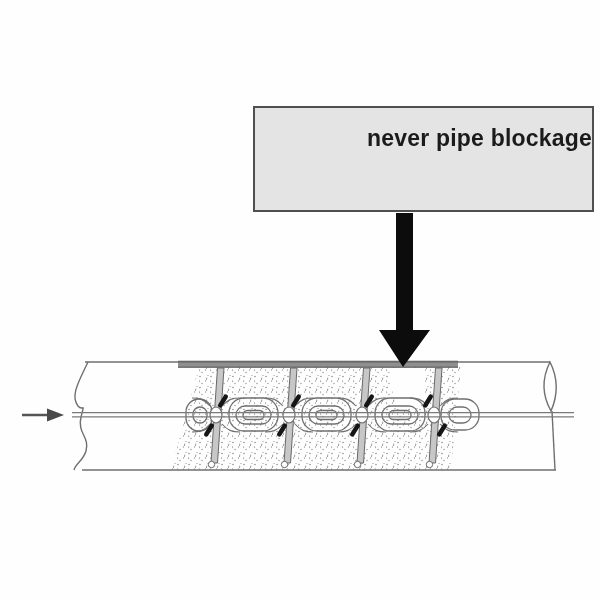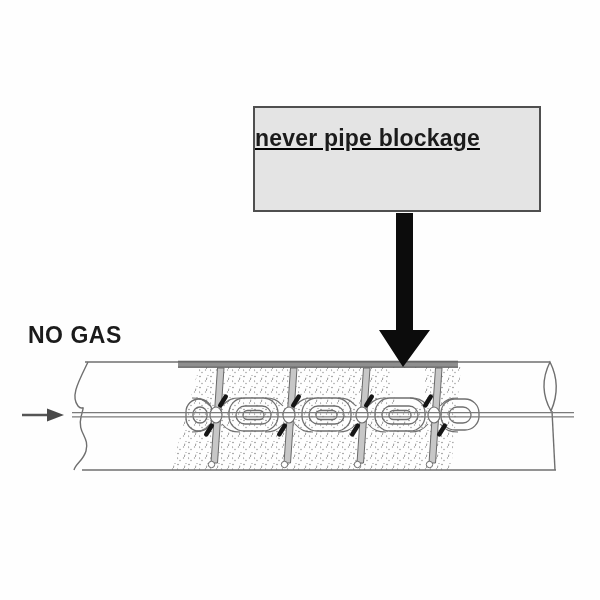--- a/index.html
+++ b/index.html
@@ -2,23 +2,23 @@
 <html><head>
 <meta charset="utf-8">
 <style>
   html,body{margin:0;padding:0;background:#fff;}
   #canvas{
     position:relative;width:600px;height:600px;background:#fefefe;overflow:hidden;
     font-family:"Liberation Sans",sans-serif;
   }
   #drawing{position:absolute;left:0;top:0;}
   .callout{
-    position:absolute;left:253px;top:106px;width:288px;height:106px;
+    position:absolute;left:253px;top:106px;width:341px;height:106px;
     background:#e4e4e4;border:2px solid #4f4f4f;box-sizing:border-box;
-    display:flex;justify-content:flex-start;align-items:flex-start;padding-top:17px;text-decoration:underline;
+    display:flex;justify-content:flex-end;align-items:flex-start;padding-top:17px;
   }
   .callout-text{
     font-size:23px;font-weight:bold;color:#1b1b1b;letter-spacing:0.2px;
   }
   .main-title{
     position:absolute;left:36px;top:243px;
     font-size:28px;font-weight:bold;color:#161616;letter-spacing:0.2px;white-space:nowrap;
   }
   .no-gas{
     position:absolute;left:28px;top:322px;
@@ -146,15 +146,14 @@
       <line x1="22" y1="415" x2="48" y2="415" stroke="#555555" stroke-width="2.5"></line>
       <polygon points="47,408.5 47,421.5 64,415" fill="#4a4a4a"></polygon>
     </g>
   </svg>
 
   <div class="callout">
     <span class="callout-text">never pipe blockage</span>
   </div>
 
 
-  <div class="no-gas">NO GAS</div>
 
 </div>
 
 </body></html>

